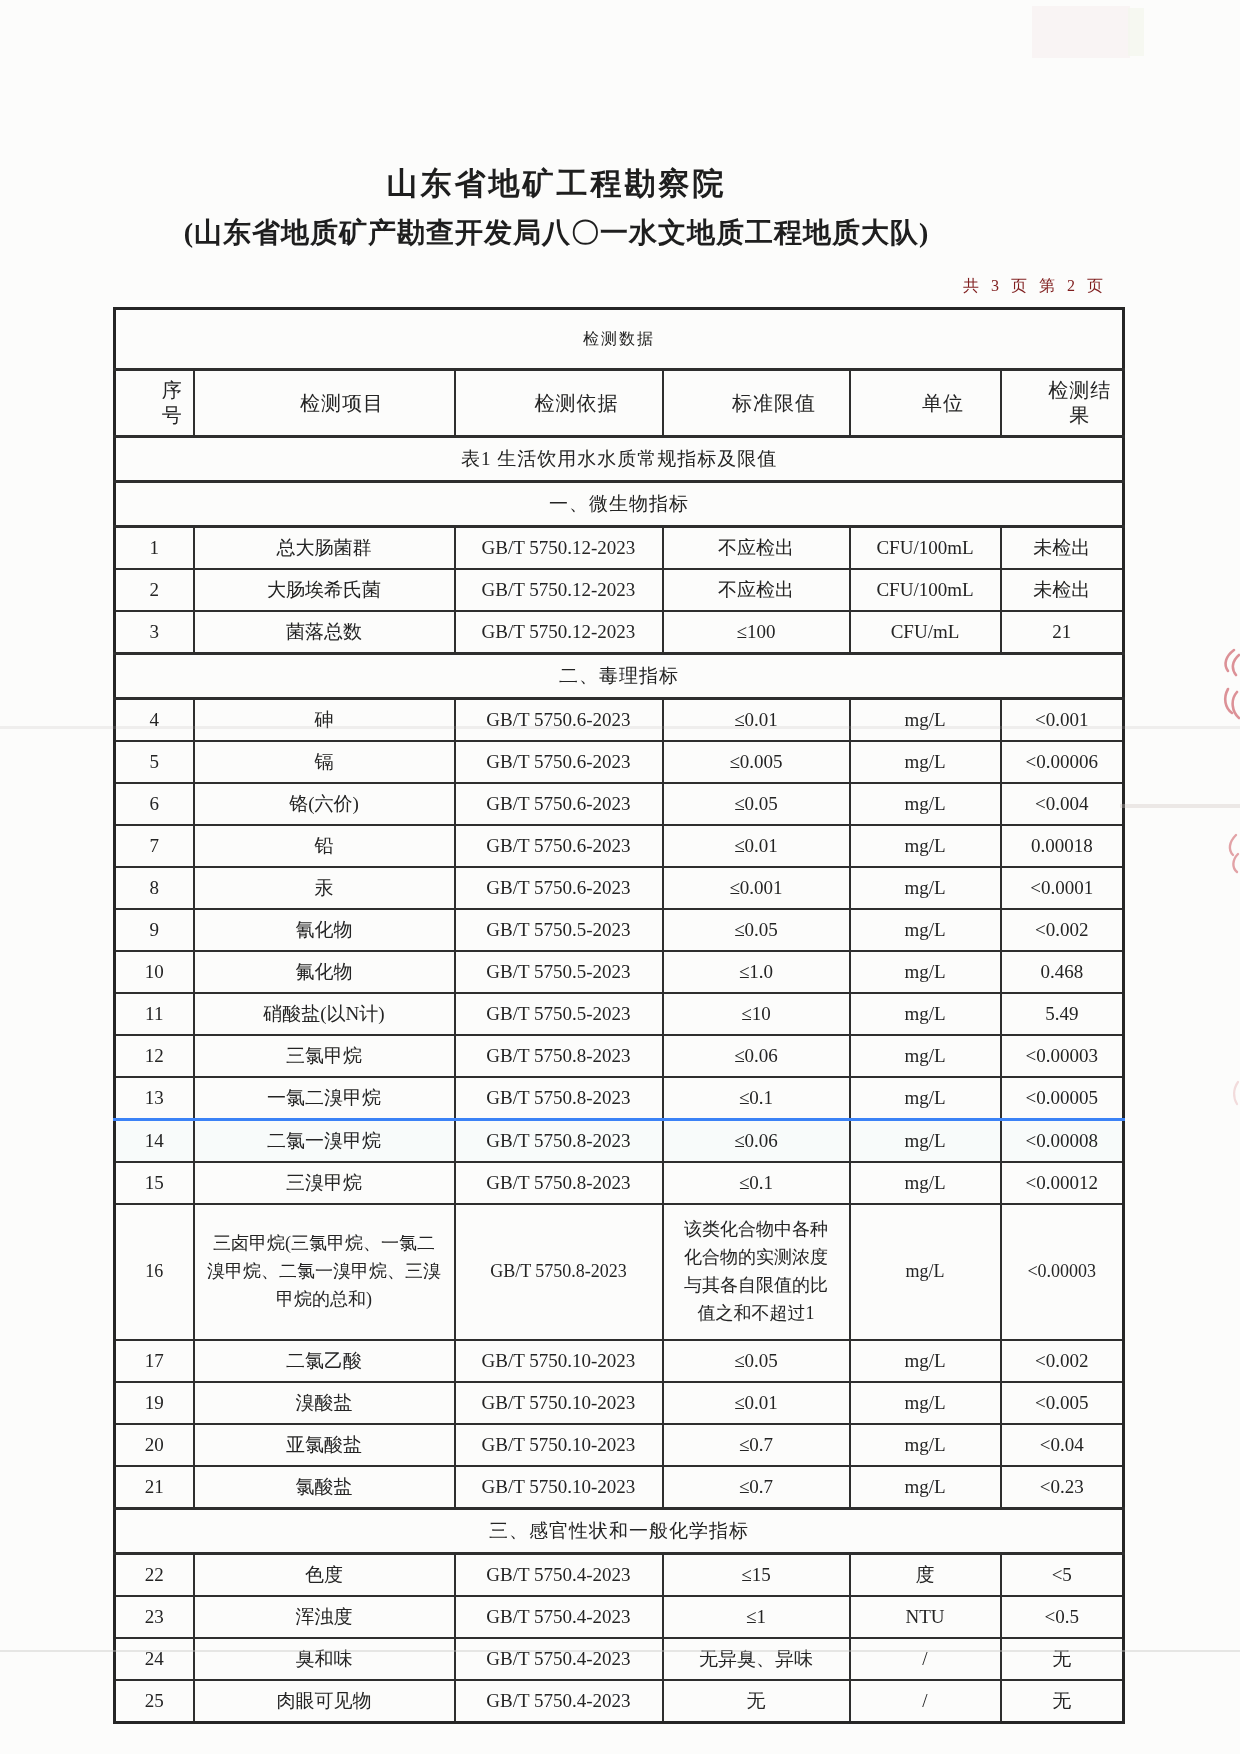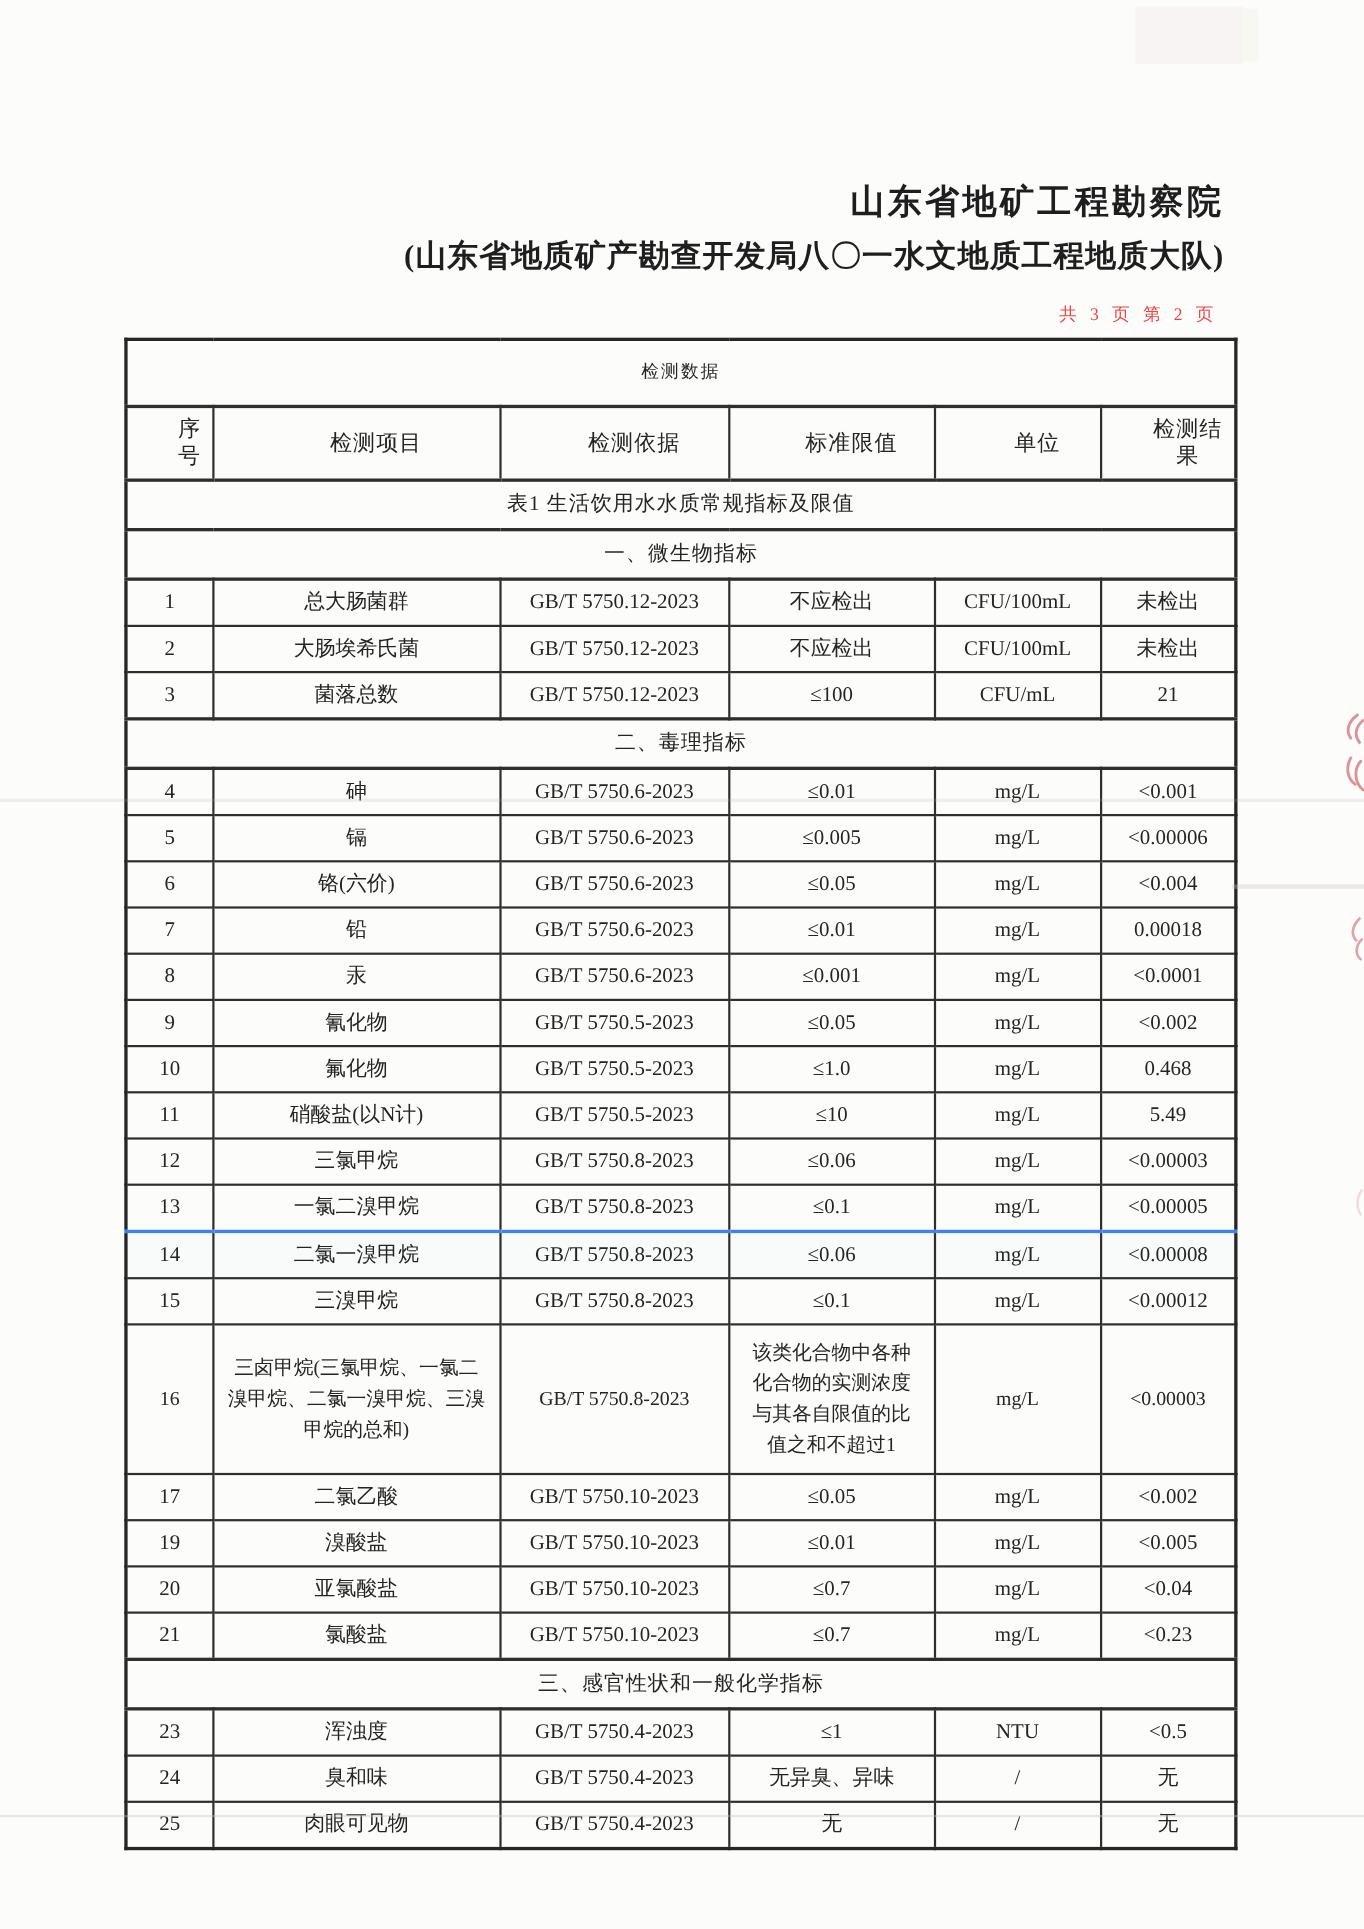--- a/index.html
+++ b/index.html
@@ -6,31 +6,31 @@
   body {
     width:1240px; height:1754px;
     background:#fcfcfb;
     position:relative;
     overflow:hidden;
     font-family:"Liberation Serif","DejaVu Serif",serif;
     color:#262626;
   }
   .header-block {
     position:absolute; left:0; top:163px; width:1113px;
-    text-align:right;
+    text-align:center;
   }
   .doc-title {
     font-size:31px; font-weight:bold; letter-spacing:3px; color:#1e1e1e;
   }
   .doc-subtitle {
     font-size:28px; font-weight:bold; letter-spacing:1px; margin-top:9px; color:#1e1e1e;
   }
   .page-note {
     position:absolute; top:276px; left:963px; width:152px;
-    font-size:16px; letter-spacing:4px; color:#ef4444;
+    font-size:16px; letter-spacing:4px; color:#7f1d1d;
   }
   table.report {
     position:absolute; left:113px; top:307px;
     width:1009px;
     border-collapse:collapse;
     table-layout:fixed;
     background:transparent;
   }
   table.report th, table.report td {
     border:2px solid #2e2e2e;
@@ -266,20 +266,28 @@
         <td data-name="cell-item">氯酸盐</td>
         <td data-name="cell-method">GB/T 5750.10-2023</td>
         <td data-name="cell-limit">≤0.7</td>
         <td data-name="cell-unit">mg/L</td>
         <td data-name="cell-result">&lt;0.23</td>
       </tr>
       <tr class="section-row" data-name="section-row">
         <td colspan="6" data-name="section-label">三、感官性状和一般化学指标</td>
       </tr>
       <tr class="item-row" data-name="table-row">
+        <td data-name="cell-seq">22</td>
+        <td data-name="cell-item">色度</td>
+        <td data-name="cell-method">GB/T 5750.4-2023</td>
+        <td data-name="cell-limit">≤15</td>
+        <td data-name="cell-unit">度</td>
+        <td data-name="cell-result">&lt;5</td>
+      </tr>
+      <tr class="item-row" data-name="table-row">
         <td data-name="cell-seq">23</td>
         <td data-name="cell-item">浑浊度</td>
         <td data-name="cell-method">GB/T 5750.4-2023</td>
         <td data-name="cell-limit">≤1</td>
         <td data-name="cell-unit">NTU</td>
         <td data-name="cell-result">&lt;0.5</td>
       </tr>
       <tr class="item-row" data-name="table-row">
         <td data-name="cell-seq">24</td>
         <td data-name="cell-item">臭和味</td>

